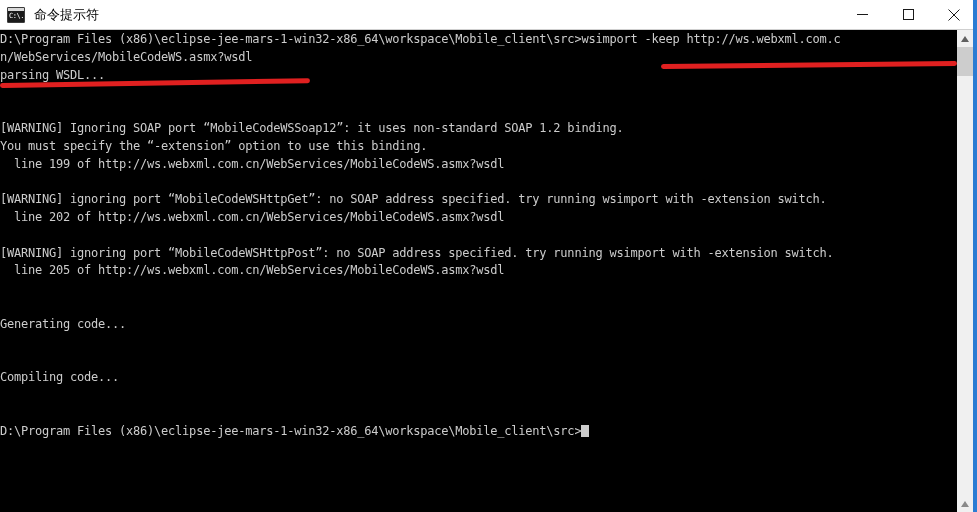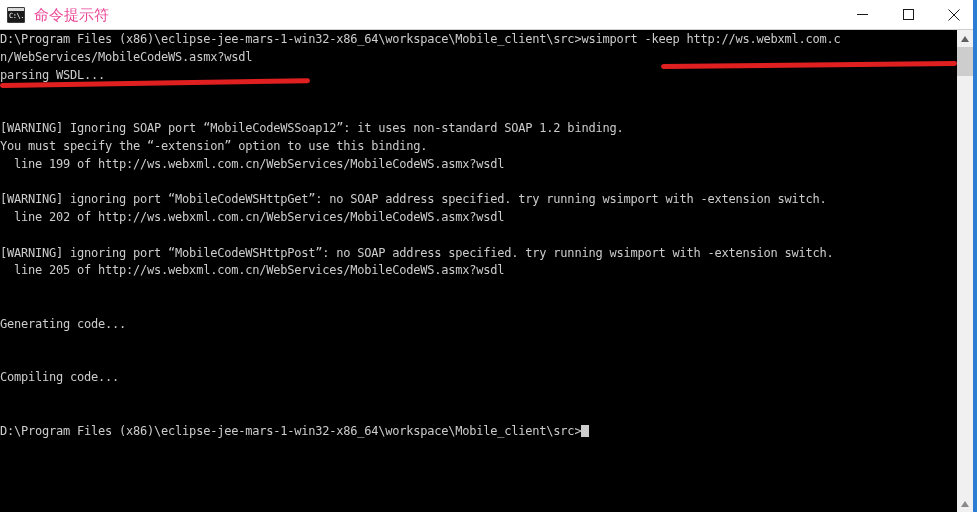--- a/index.html
+++ b/index.html
@@ -64,22 +64,22 @@
     color: #ffffff;
     font-family: "DejaVu Sans Mono", monospace;
     font-size: 7px;
     line-height: 10px;
     letter-spacing: -0.5px;
     text-align: left;
     overflow: hidden;
   }
   .title-text {
     margin-left: 9px;
-    font-size: 15px;
-    color: #ec4899;
+    font-size: 13px;
+    color: #000000;
     font-family: "DejaVu Sans", "Liberation Sans", sans-serif;
     white-space: nowrap;
     line-height: 18px;
   }
   .title-spacer { flex: 1 1 auto; }
   .win-btns {
     display: flex;
     height: 29px;
     flex: 0 0 auto;
   }

